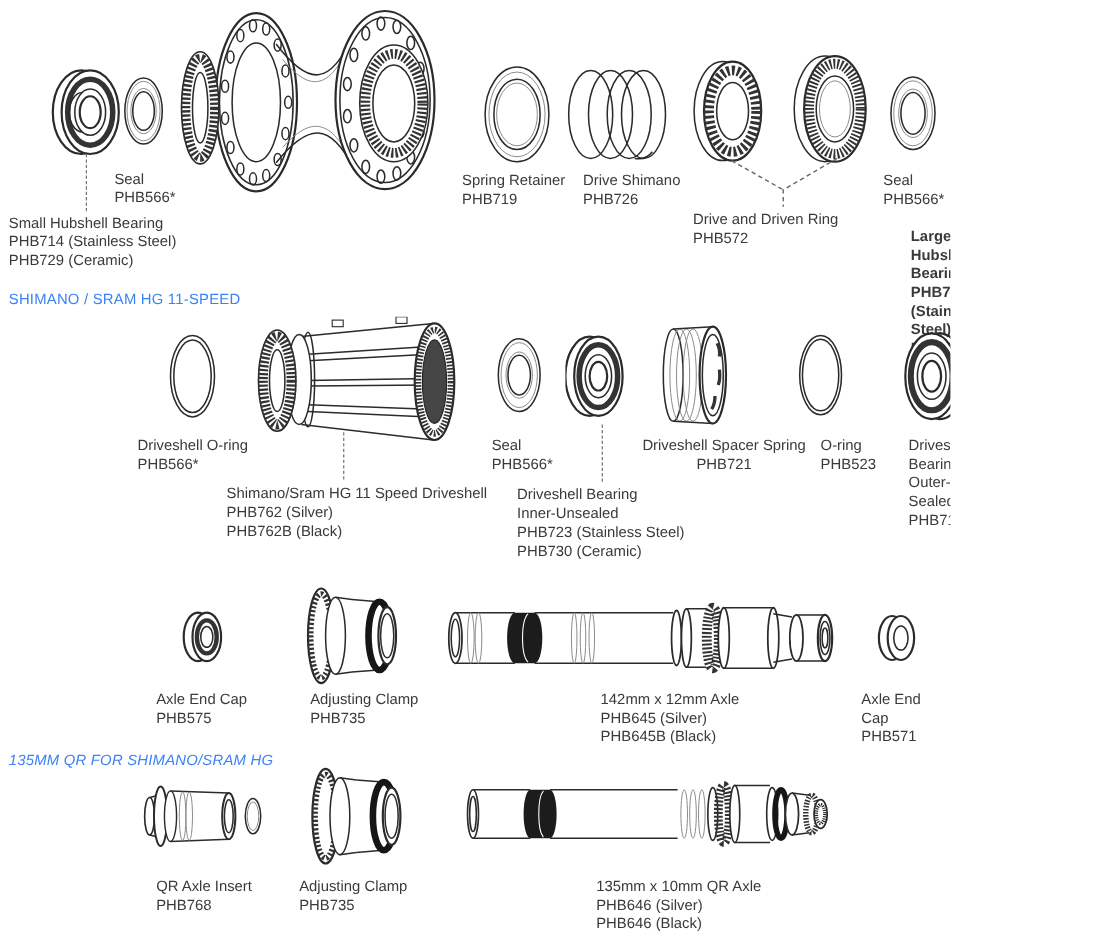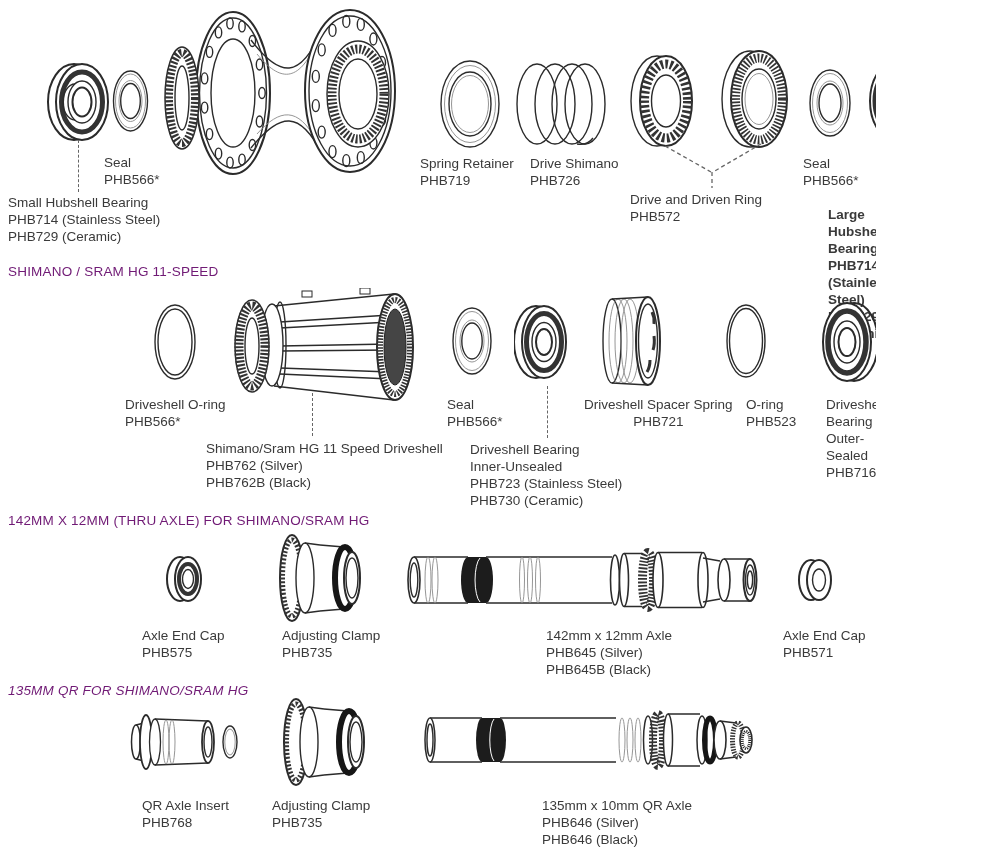--- a/index.html
+++ b/index.html
@@ -1,19 +1,19 @@
 <!DOCTYPE html>
 <html><head>
 <meta charset="utf-8">
 <style>
   html,body{margin:0;padding:0;background:#fff;}
   #page{position:relative;width:864px;height:850px;background:#ffffff;overflow:hidden;
-        font-family:"Liberation Sans", sans-serif;color:#3a3a3a;padding-left:12px;}
+        font-family:"Liberation Sans", sans-serif;color:#3a3a3a;}
   .lbl{position:absolute;font-size:13.5px;line-height:17px;white-space:pre-line;color:#3a3a3a;}
-  .hdr{position:absolute;font-size:13.5px;line-height:17px;color:#701a75;letter-spacing:.2px;}
+  .hdr{position:absolute;font-size:13.5px;line-height:17px;color:#3b82f6;letter-spacing:.2px;}
   .leader{position:absolute;width:0;border-left:1.5px dashed #666;}
   .part{position:absolute;}
   svg .s1{fill:none;stroke:#2b2b2b;stroke-width:1.4;}
   svg .s2{fill:none;stroke:#2b2b2b;stroke-width:2;}
   svg .sw{fill:#ffffff;stroke:#2b2b2b;}
   svg .thin{fill:none;stroke:#8a8a8a;stroke-width:.9;}
   svg .teeth{fill:none;stroke:#333333;}
 </style>
 </head>
 <body>
@@ -236,21 +236,20 @@
 PHB723 (Stainless Steel)
 PHB730 (Ceramic)</div>
   <div class="lbl" style="left:584px;top:396px;text-align:center;">Driveshell Spacer Spring
 PHB721</div>
   <div class="lbl" style="left:746px;top:396px;">O-ring
 PHB523</div>
   <div class="lbl" style="left:826px;top:396px;">Driveshell Bearing
 Outer-Sealed
 PHB716</div>
 
-  <div class="hdr" style="left:8px;top:512px;">142MM X 12MM (THRU AXLE) FOR SHIMANO/SRAM HG</div>
 
   <svg class="part" style="left:158px;top:550px;" width="62" height="58" viewBox="0 0 62 58">
     <ellipse cx="22" cy="29" rx="13" ry="22" class="s2"></ellipse>
     <ellipse cx="30" cy="29" rx="13" ry="22" class="sw" stroke-width="2"></ellipse>
     <ellipse cx="30" cy="29" rx="9" ry="15" class="teeth" stroke-width="4"></ellipse>
     <ellipse cx="30" cy="29" rx="5.5" ry="9.5" class="s1"></ellipse>
   </svg>
 
   <svg class="part" style="left:272px;top:532px;" width="100" height="92" viewBox="0 0 100 92">
     <ellipse cx="20" cy="46" rx="12" ry="43" class="sw" stroke-width="2"></ellipse>

